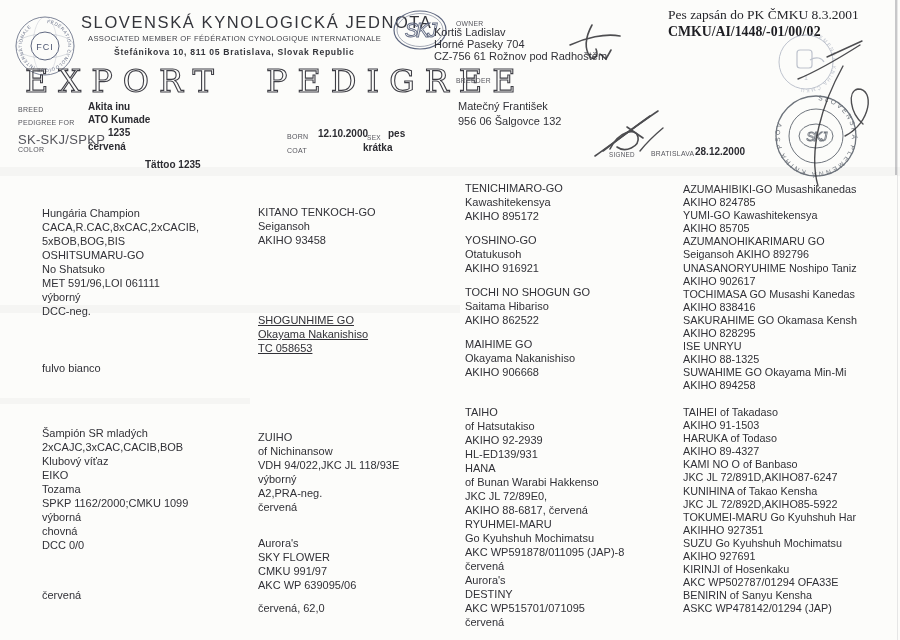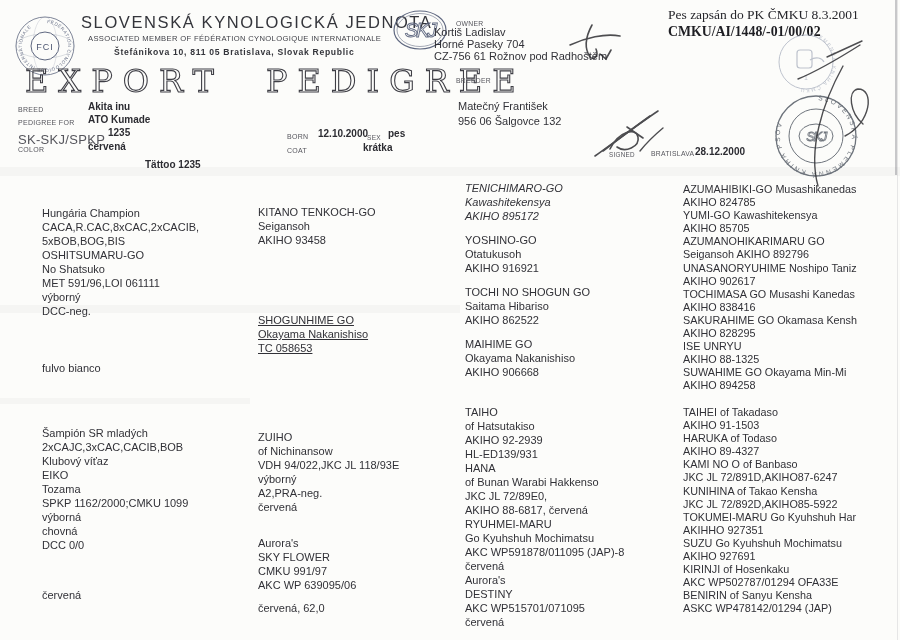--- a/index.html
+++ b/index.html
@@ -54,21 +54,21 @@
   .reg-number{left:668px; top:24px; font-family:"Liberation Serif", serif; font-size:13.8px; font-weight:bold; color:#1e1e23;}
   .reg-number .suffix{font-weight:900; color:#141417; letter-spacing:.5px;}
 
   
   .c1{left:42px;} .c2{left:258px;} .c3{left:465px;}
   .c4{left:683px; width:217px; overflow:hidden; font-size:10.8px; line-height:13.1px;}
   .cell-sire{top:206px;} .note-sire{top:361px;}
   .cell-dam{top:426px;}  .note-dam{top:588px;}
   .cell-ss{top:205px;} .cell-sd{top:313px;text-decoration:underline;}
   .cell-ds{top:430px;} .cell-dd{top:536px;} .note-dd{top:601px;}
-  .cell-sss{top:181px;font-style:italic;} .cell-ssd{top:233px;} .cell-sds{top:285px;} .cell-sdd{top:337px;}
+  .cell-sss{top:181px;} .cell-ssd{top:233px;} .cell-sds{top:285px;} .cell-sdd{top:337px;}
   .cell-g3b{top:405px;}
   .cell-g4t{top:183px;} .cell-g4b{top:406px;}
 
   
   .streak{background:rgba(120,120,125,.055); pointer-events:none;}
   .s1{left:0; top:167px; width:900px; height:9px;}
   .s2{left:0; top:305px; width:460px; height:8px;}
   .s3{left:0; top:398px; width:250px; height:6px;}
   .edge-r1{left:895px; top:0; width:2px; height:175px; background:rgba(100,100,110,.35);}
   .edge-r2{left:897px; top:0; width:1px; height:640px; background:rgba(100,100,110,.14);}

